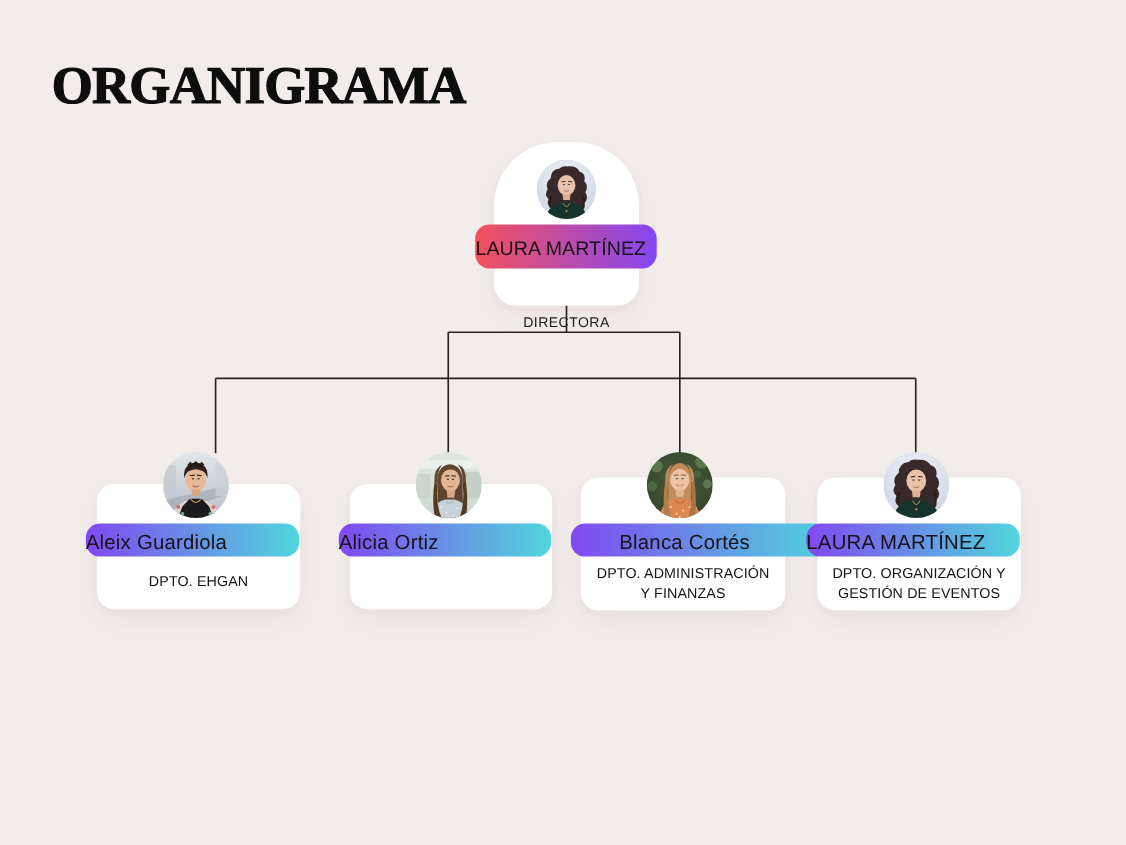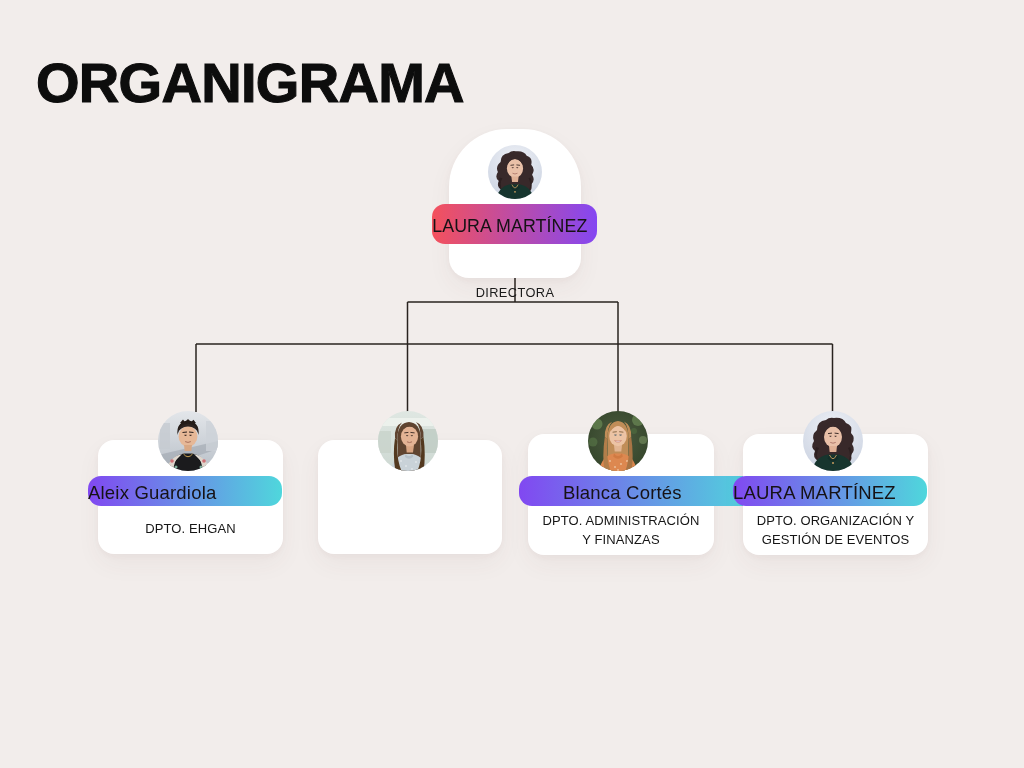--- a/index.html
+++ b/index.html
@@ -1,32 +1,32 @@
 <!DOCTYPE html>
 <html style="--page-bg: #f2edeb; --card-bg: #ffffff; --title-color: #0d0d0d; --subtitle-color: #173b4c; --root-pill-from: #f4515c; --root-pill-to: #8447f2; --dept-pill-from: #8148f1; --dept-pill-to: #4fd7dc; --connector-color: #29231f;"><head>
 <meta charset="utf-8">
 <style>
   html,body{margin:0;padding:0;}
   body{width:1024px;height:768px;overflow:hidden;background:var(--page-bg,#f2edeb);
        font-family:"Liberation Sans","DejaVu Sans",sans-serif;}
   .canvas{position:relative;width:1024px;height:768px;}
 
-  .title{position:absolute;left:36px;top:55px;font-family:Liberation Sans, sans-serif;
-         font-weight:bold;font-size:56px;line-height:1;color:var(--title-color,#0d0d0d);
+  .title{position:absolute;left:47px;top:55px;font-family:Liberation Serif, serif;
+         font-weight:bold;font-size:48px;line-height:1;color:var(--title-color,#0d0d0d);
          -webkit-text-stroke:1.1px var(--title-color,#0d0d0d);letter-spacing:-0.7px;}
   .subtitle{position:absolute;left:49px;top:116.5px;font-family:"Liberation Sans",sans-serif;
          font-weight:bold;font-size:28.5px;line-height:1;color:var(--subtitle-color,#173b4c);letter-spacing:-0.2px;}
 
   .connectors{position:absolute;left:0;top:0;width:1024px;height:768px;pointer-events:none;}
 
   .card{position:absolute;background:var(--card-bg,#ffffff);
         box-shadow:0 10px 24px rgba(90,60,50,.05), 0 2px 6px rgba(90,60,50,.04);}
   .root-card{left:449px;top:129px;width:132px;height:149px;border-radius:58px 58px 20px 20px;}
   .dept-card{border-radius:16px;}
-  .card-c1{left:98px;top:440px;width:185px;height:114px;}
+  .card-c1{left:88px;top:440px;width:185px;height:114px;}
   .card-c2{left:318px;top:440px;width:184px;height:114px;}
   .card-c3{left:528px;top:434px;width:186px;height:121px;}
   .card-c4{left:743px;top:434px;width:185px;height:121px;}
 
   .avatar{position:absolute;border-radius:50%;overflow:hidden;}
   .avatar svg{display:block;width:100%;height:100%;}
   .root-card .avatar{left:39px;top:16px;width:54px;height:54px;}
   .dept-avatar{width:60px;height:60px;}
   .card-c1 .avatar,.card-c2 .avatar{top:-29.5px;}
   .card-c3 .avatar,.card-c4 .avatar{top:-23.5px;}
@@ -218,20 +218,23 @@
     </div>
     <div class="dept-label">DPTO. EHGAN</div>
   </div>
 
   <div class="card dept-card card-c2">
     <div class="avatar dept-avatar">
       <svg viewBox="0 0 60 60">
           <use href="#avAlicia"></use>
         </svg>
     </div>
+    <div class="pill dept-pill">
+      <span>Alicia Ortiz</span>
+    </div>
   </div>
 
   <div class="card dept-card card-c3">
     <div class="avatar dept-avatar">
       <svg viewBox="0 0 60 60">
           <use href="#avBlanca"></use>
         </svg>
     </div>
     <div class="pill dept-pill">
       <span>Blanca Cortés</span>

